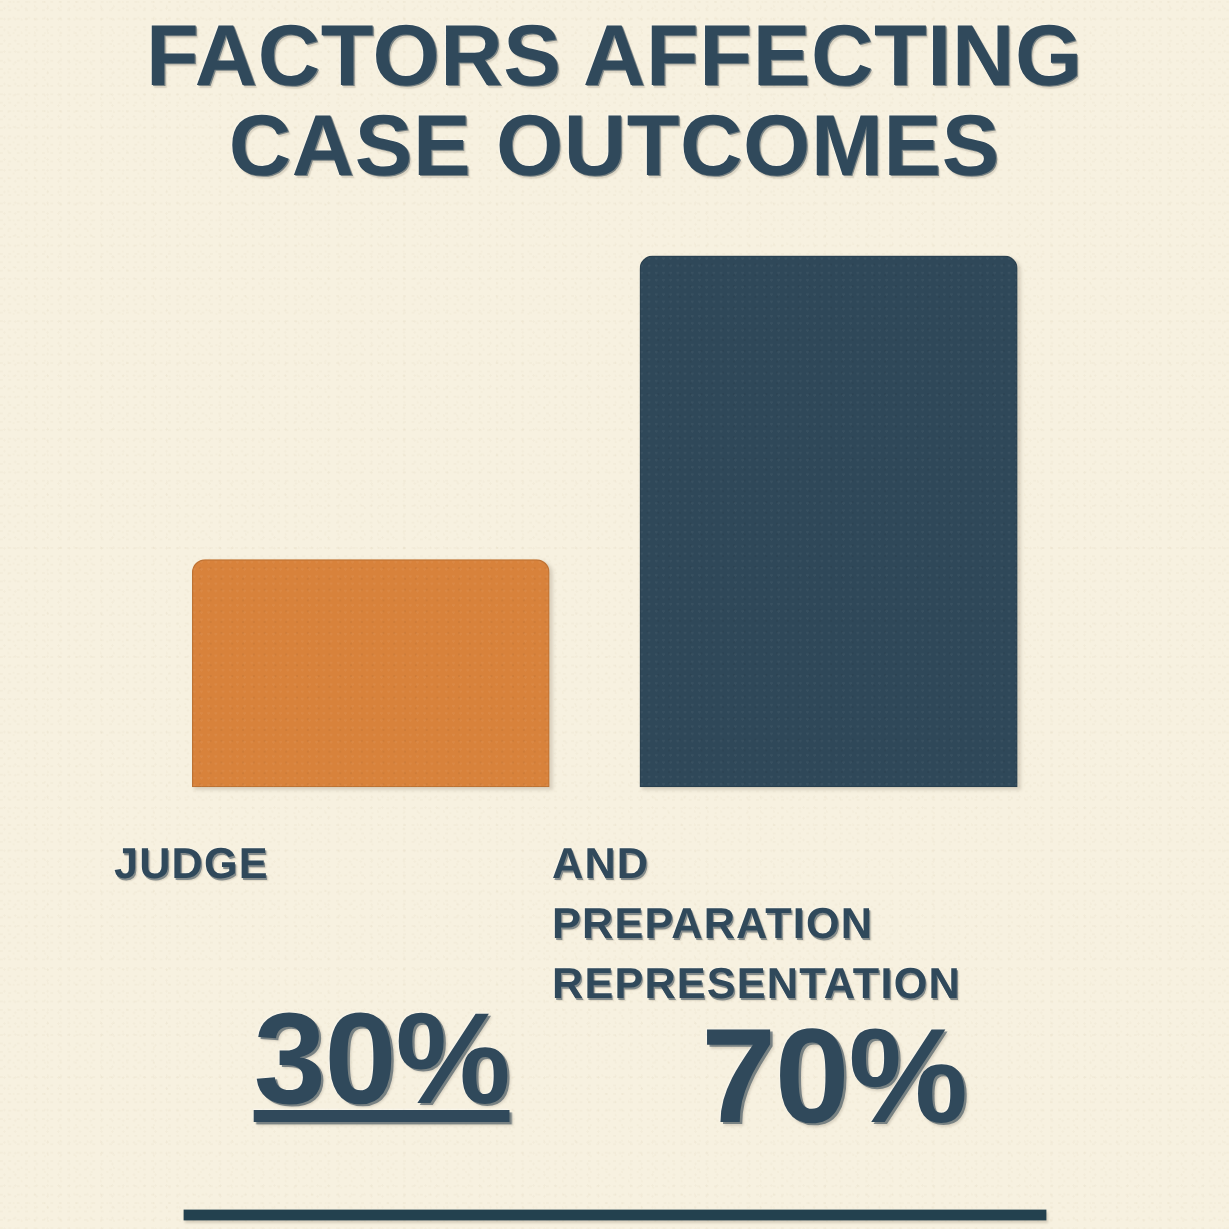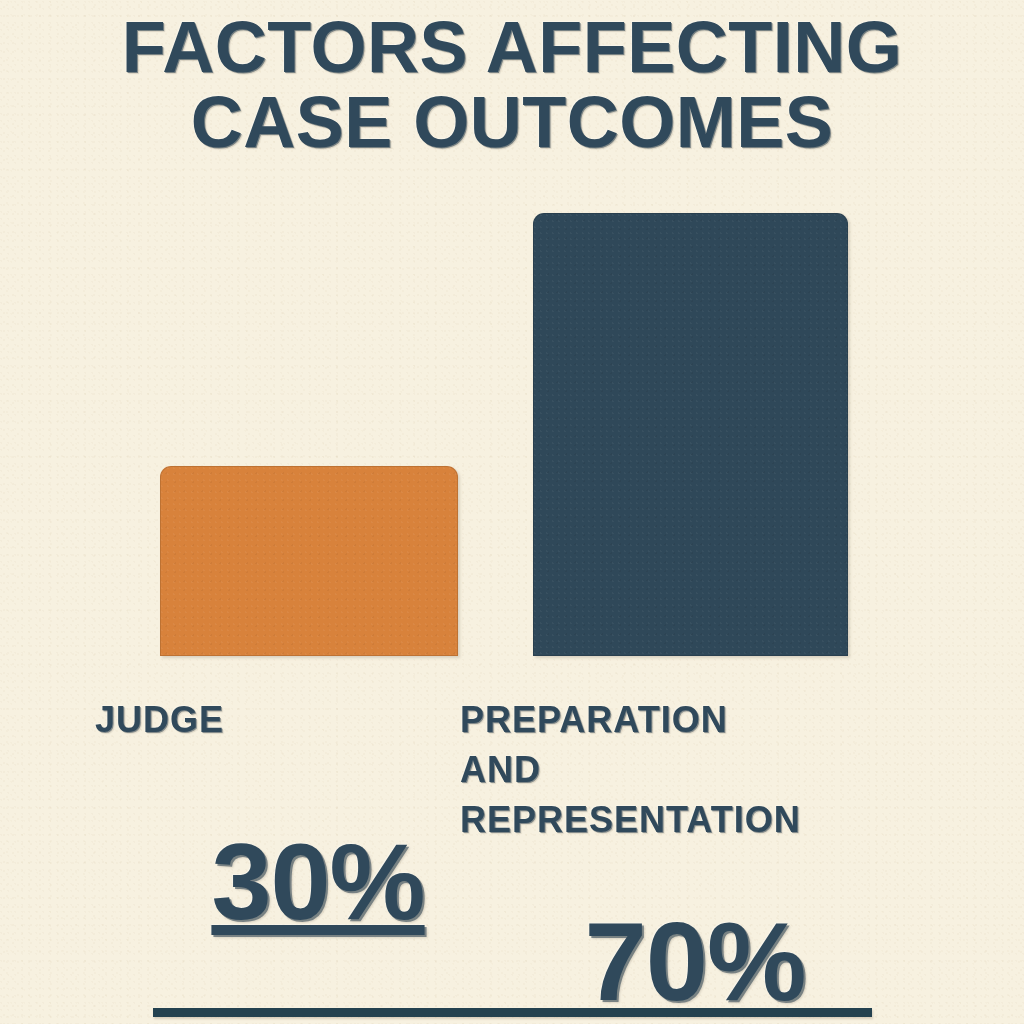--- a/index.html
+++ b/index.html
@@ -114,21 +114,21 @@
        2px  2px 0 rgba(40,62,78,0.55),
        3px  3px 2px rgba(120,110,95,0.22),
       -1px -1px 0 rgba(255,255,255,0.32);
     white-space: nowrap;
   }
   #value-0 {
     left: 113px;  top: 828px;  width: 410px;
     font-size: 108px; line-height: 108px; text-decoration: underline;
   }
   #value-1 {
-    left: 495px;  top: 906px;  width: 400px;
+    left: 495px;  top: 841px;  width: 400px;
     font-size: 112px; line-height: 112px;
   }
 
   
   #bottom-rule {
     position: absolute;
     left: 153px;
     top: 1008px;
     width: 719px;
     height: 9px;
@@ -151,22 +151,22 @@
     <div class="bar b-orange" id="bar-0" style="left: 160px; top: 466px; width: 298px; height: 190px; background-color: rgb(216, 130, 59);"></div>
 
     <div class="bar b-navy" id="bar-1" style="left: 533px; top: 213px; width: 315px; height: 443px; background-color: rgb(47, 72, 89);"></div>
   </div>
 
   <div class="cat-label" id="cat-0" style="left:95px; top:695px; width:445px;">
     <span class="lbl-line">JUDGE</span>
   </div>
 
   <div class="cat-label" id="cat-1" style="left:460px; top:695px; width:460px;">
+    <span class="lbl-line">AND</span>
     <span class="lbl-line">PREPARATION</span>
-    <span class="lbl-line">AND</span>
     <span class="lbl-line">REPRESENTATION</span>
   </div>
 
   <div class="value-label" id="value-0">30%</div>
 
   <div class="value-label" id="value-1">70%</div>
 
   <div id="bottom-rule" style="background: rgb(35, 65, 79);"></div>
 
 </div>

